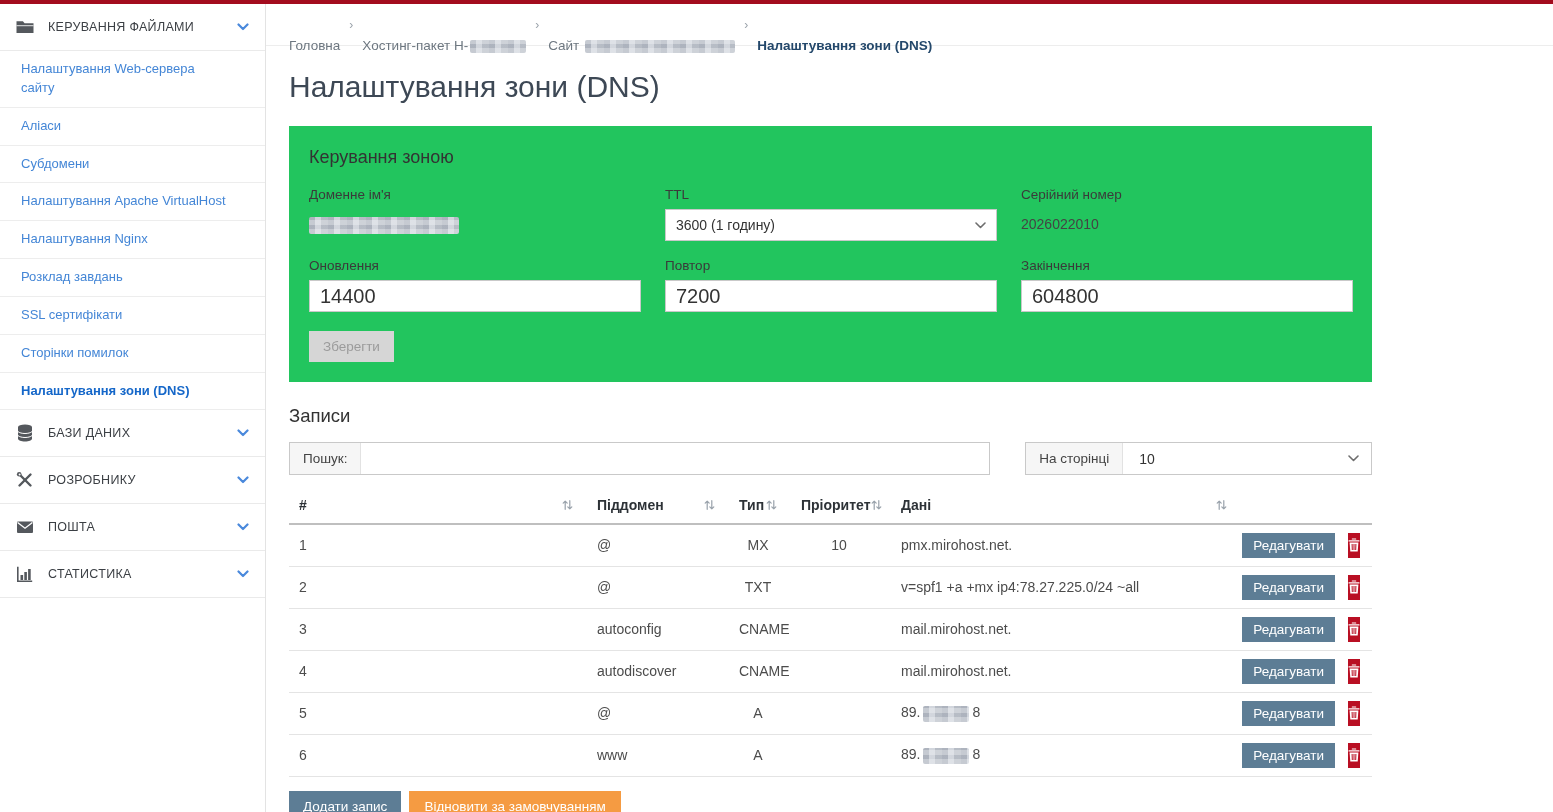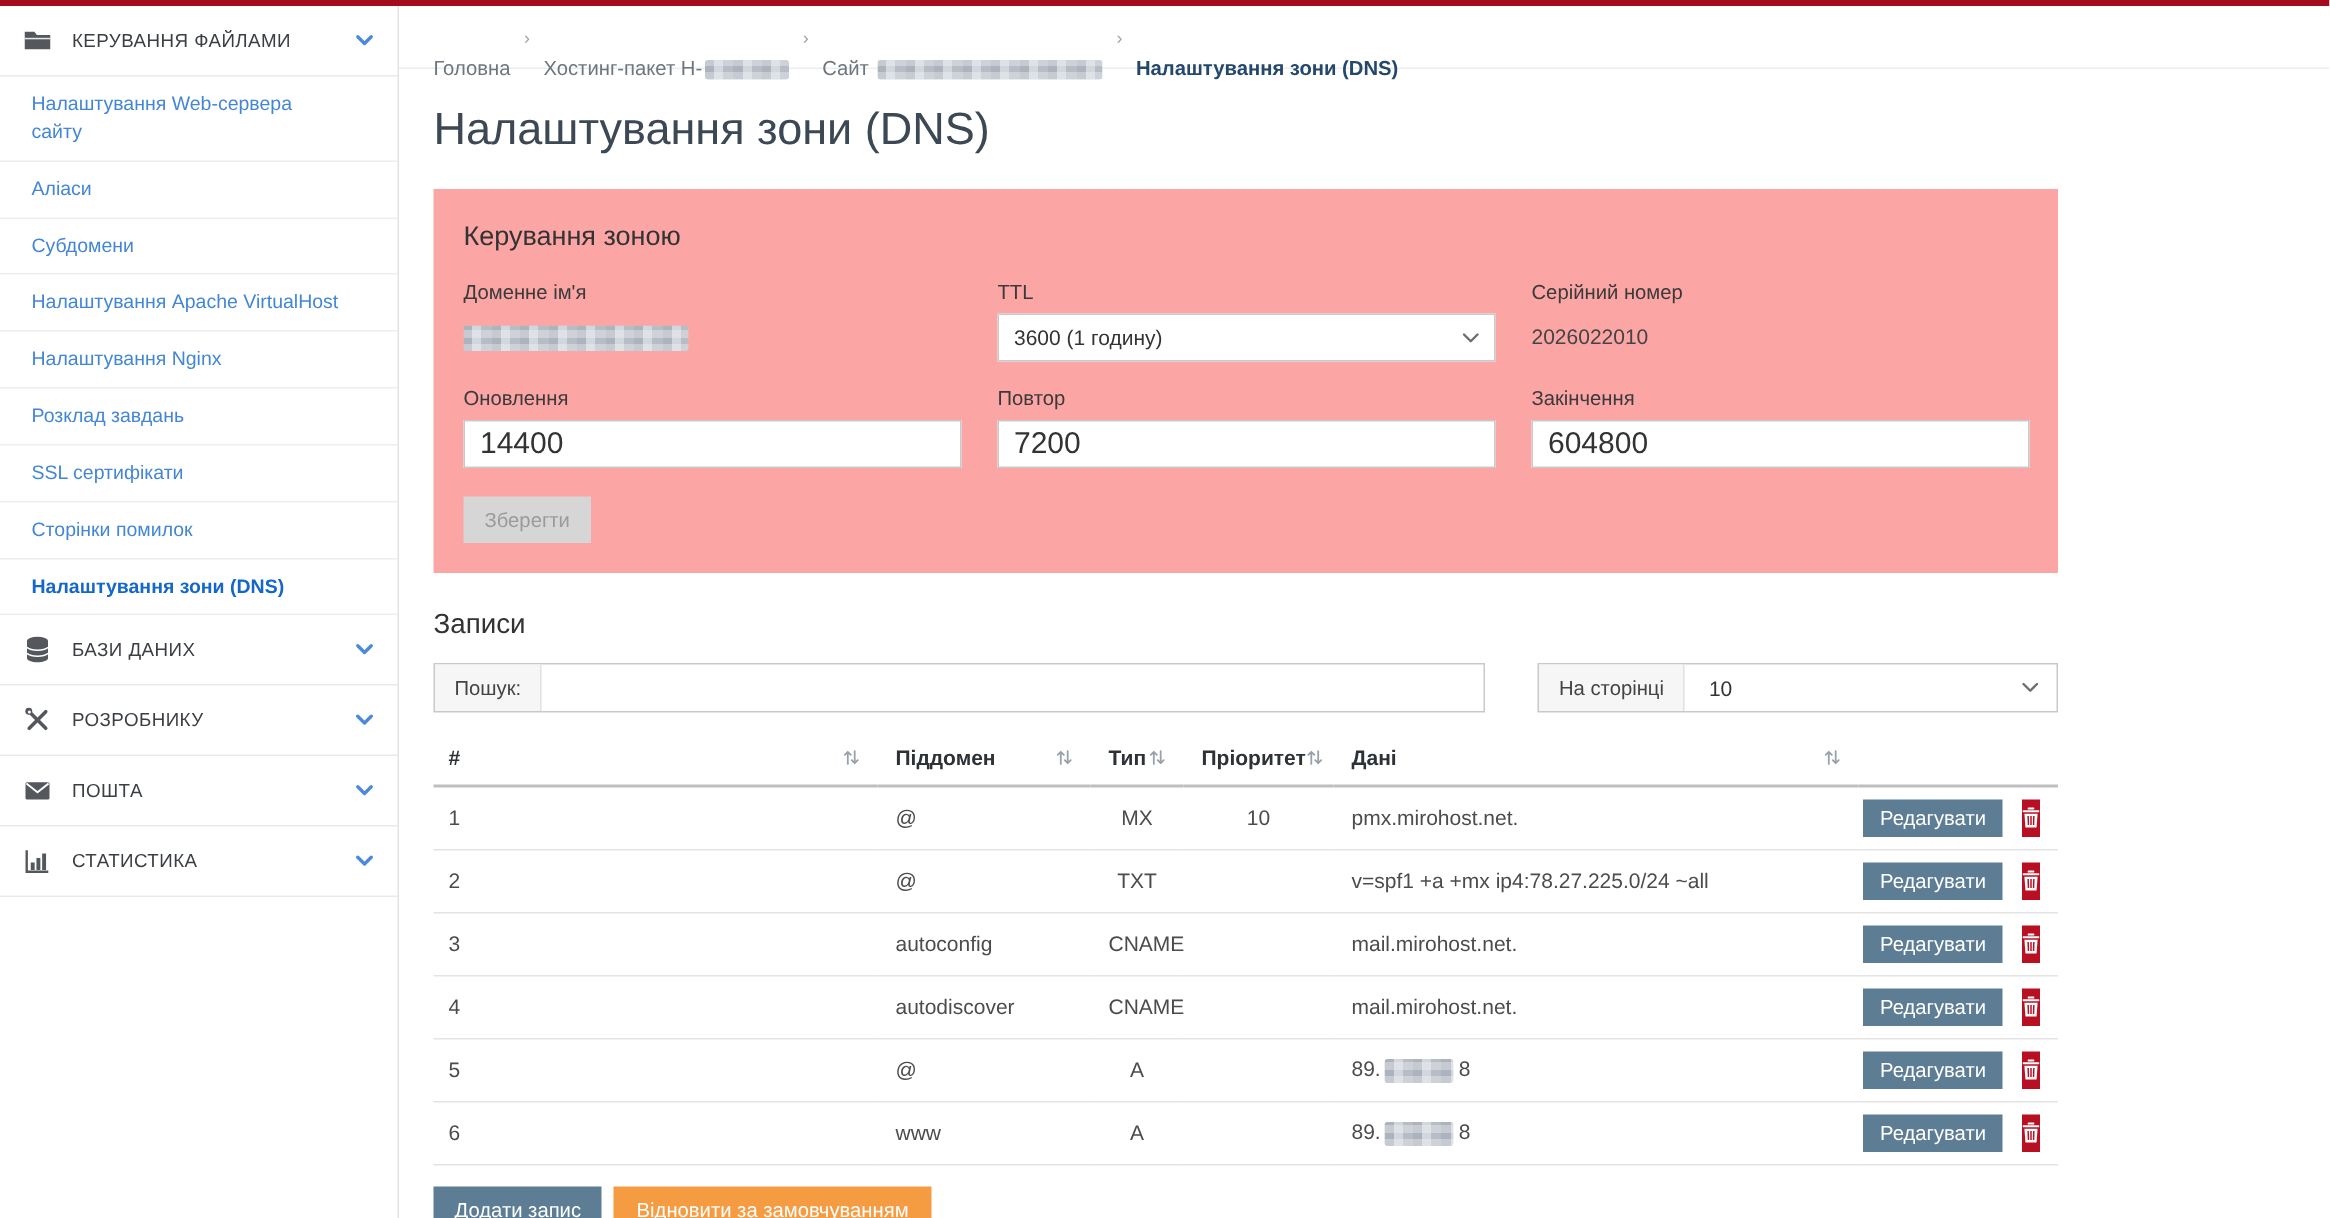--- a/index.html
+++ b/index.html
@@ -28,21 +28,21 @@
   .page-title { font-size:30px; font-weight:400; color:#3d4855; margin:24px 0 22px 23px; }
 
   
   .redact { display:inline-block; vertical-align:middle; border-radius:2px; background-color:#dde0e4;
     background-image:
       repeating-linear-gradient(90deg, rgba(110,120,140,.30) 0 6px, rgba(215,219,226,.65) 6px 12px, rgba(150,158,172,.35) 12px 19px),
       repeating-linear-gradient(0deg, rgba(255,255,255,.45) 0 5px, rgba(140,148,162,.25) 5px 9px);
   }
 
   
-  .panel { margin-left:23px; width:1083px; background:#fca5a5; padding:17px 20px 20px 20px; }
+  .panel { margin-left:23px; width:1083px; background:#22c55e; padding:17px 20px 20px 20px; }
   .panel-title { font-size:18px; font-weight:400; color:#333; margin:4px 0 19px 0; }
   .grid { display:grid; grid-template-columns:332px 332px 332px; column-gap:24px; row-gap:17px; }
   .field label { display:block; font-size:13.5px; color:#3a3a3a; margin-bottom:7px; }
   .field input.txt { width:100%; height:32px; border:1px solid #c9c9c9; background:#fff; padding:0 10px; font-size:20px; color:#333; font-family:inherit; }
   .fake-select { width:100%; height:32px; border:1px solid #c9c9c9; background:#fff; padding:0 10px; font-size:14px; color:#333; display:flex; align-items:center; cursor:pointer;gap:24px; }
   .fake-select .val { flex:1; }
   .static-val { font-size:14px; color:#444; padding-top:7px; }
   .btn-save { margin-top:19px; background:#d6d6d6; color:#9b9b9b; border:none; padding:0 14px; height:31px; font-size:13.5px; font-family:inherit; }
 
   

